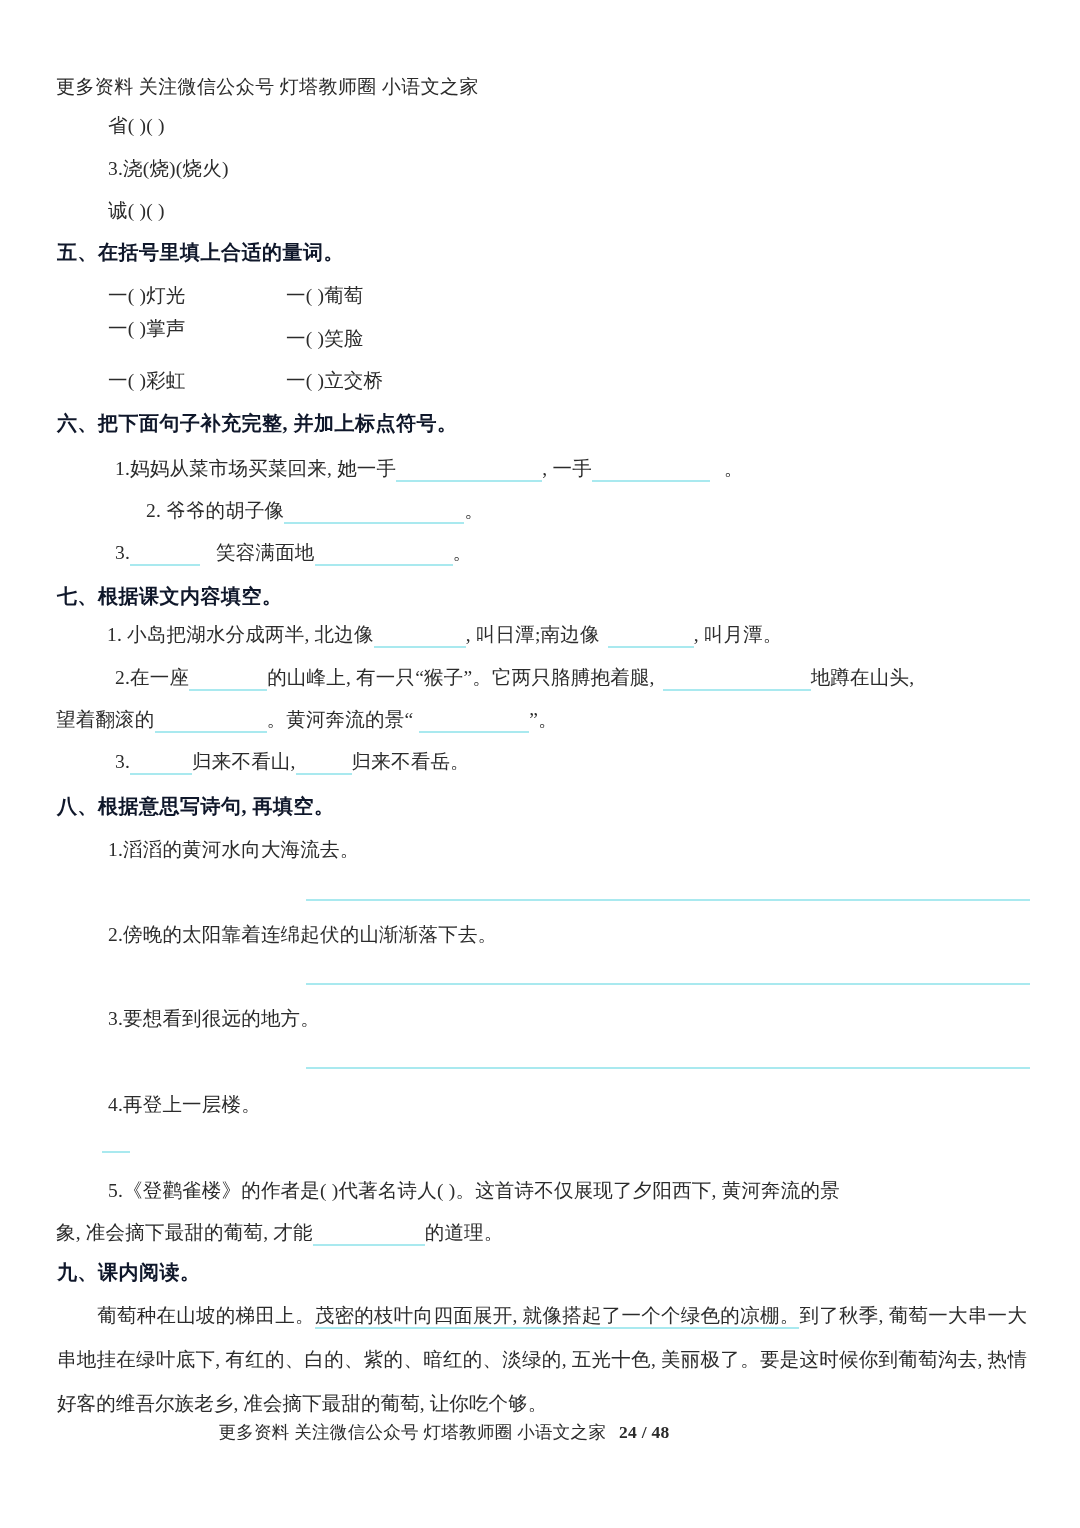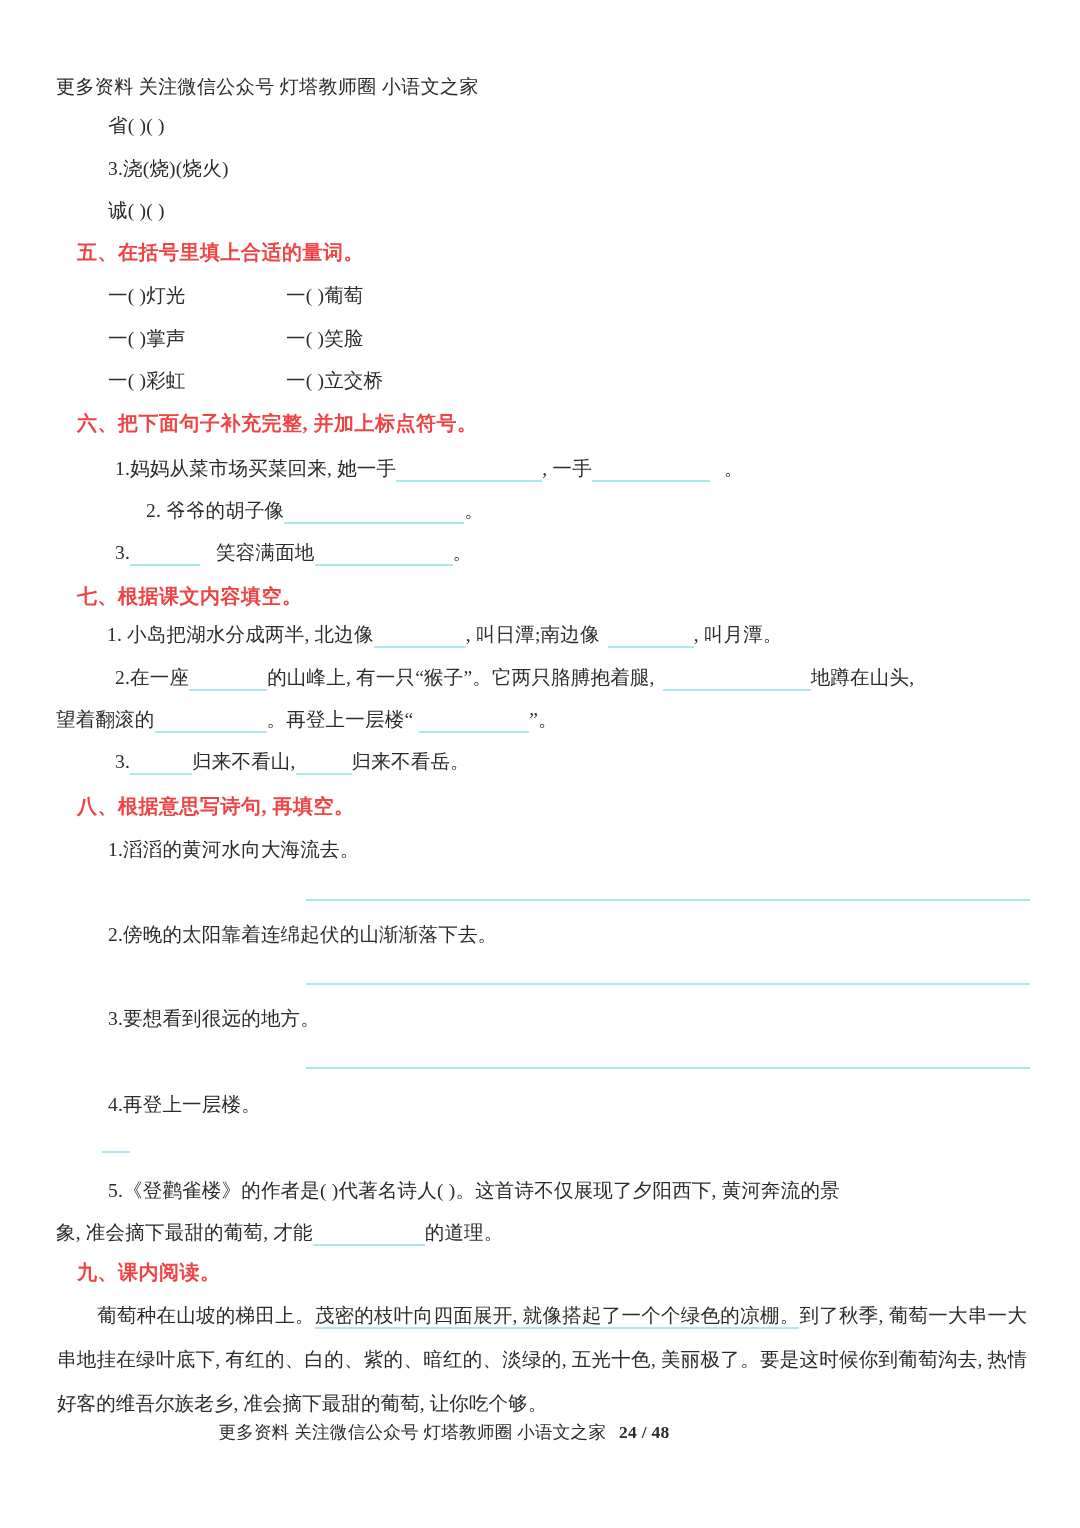--- a/index.html
+++ b/index.html
@@ -29,24 +29,23 @@
     letter-spacing: 0.4px;
     color: #2b2b2b;
     white-space: nowrap;
   }
 
   .sec-title {
     position: absolute;
     left: 57px;
     font-size: 20px;
     font-weight: bold;
-    color: #ef4444;
+    color: #0f172a;
     letter-spacing: 0.5px;
     white-space: nowrap;
-    margin-left: 20px;
   }
 
   .line {
     position: absolute;
     font-size: 19.5px;
     color: #2b2b2b;
     white-space: nowrap;
     letter-spacing: 0.2px;
   }
 
@@ -102,21 +101,21 @@
 
   <div class="line" style="left:108px; top:112px;">省(        )(              )</div>
   <div class="line" style="left:108px; top:155px;">3.浇(烧)(烧火)</div>
   <div class="line" style="left:108px; top:197px;">诚(        )(              )</div>
 
   <div class="sec-title" style="top:239px;">五、在括号里填上合适的量词。</div>
 
   <div class="line" style="left:108px; top:282px;">一(        )灯光</div>
   <div class="line" style="left:286px; top:282px;">一(        )葡萄</div>
 
-  <div class="line" style="left:108px; top:325px;">一(        )掌声</div>
+  <div class="line" style="left:108px; top:315px;">一(        )掌声</div>
   <div class="line" style="left:286px; top:325px;">一(        )笑脸</div>
 
   <div class="line" style="left:108px; top:367px;">一(        )彩虹</div>
   <div class="line" style="left:286px; top:367px;">一(        )立交桥</div>
 
   <div class="sec-title" style="top:410px;">六、把下面句子补充完整, 并加上标点符号。</div>
 
   <div class="line" style="left:115px; top:455px;">
     <span>1.妈妈从菜市场买菜回来, 她一手</span><span class="blank" style="width:146px;"></span><span>, 一手</span><span class="blank" style="width:118px;"></span><span style="display:inline-block;width:14px;"></span><span>。</span>
   </div>
@@ -133,21 +132,21 @@
 
   <div class="line" style="left:107px; top:621px;">
     <span>1. 小岛把湖水分成两半, 北边像</span><span class="blank" style="width:92px;"></span><span>, 叫日潭;南边像</span><span style="display:inline-block;width:8px;"></span><span class="blank" style="width:86px;"></span><span>, 叫月潭。</span>
   </div>
 
   <div class="line" style="left:115px; top:664px;">
     <span>2.在一座</span><span class="blank" style="width:78px;"></span><span>的山峰上, 有一只“猴子”。它两只胳膊抱着腿,</span><span style="display:inline-block;width:8px;"></span><span class="blank" style="width:148px;"></span><span>地蹲在山头,</span>
   </div>
 
   <div class="line" style="left:56px; top:706px;">
-    <span>望着翻滚的</span><span class="blank" style="width:112px;"></span><span>。再登上一层楼“</span><span style="display:inline-block;width:6px;"></span><span class="blank" style="width:110px;"></span><span>”。</span>
+    <span>望着翻滚的</span><span class="blank" style="width:112px;"></span><span>。黄河奔流的景“</span><span style="display:inline-block;width:6px;"></span><span class="blank" style="width:110px;"></span><span>”。</span>
   </div>
 
   <div class="line" style="left:115px; top:748px;">
     <span>3.</span><span class="blank" style="width:62px;"></span><span>归来不看山,</span><span class="blank" style="width:56px;"></span><span>归来不看岳。</span>
   </div>
 
   <div class="sec-title" style="top:793px;">八、根据意思写诗句, 再填空。</div>
 
   <div class="line" style="left:108px; top:836px;">1.滔滔的黄河水向大海流去。</div>
   <div class="rule" style="left:306px; top:899px; width:724px;"></div>

